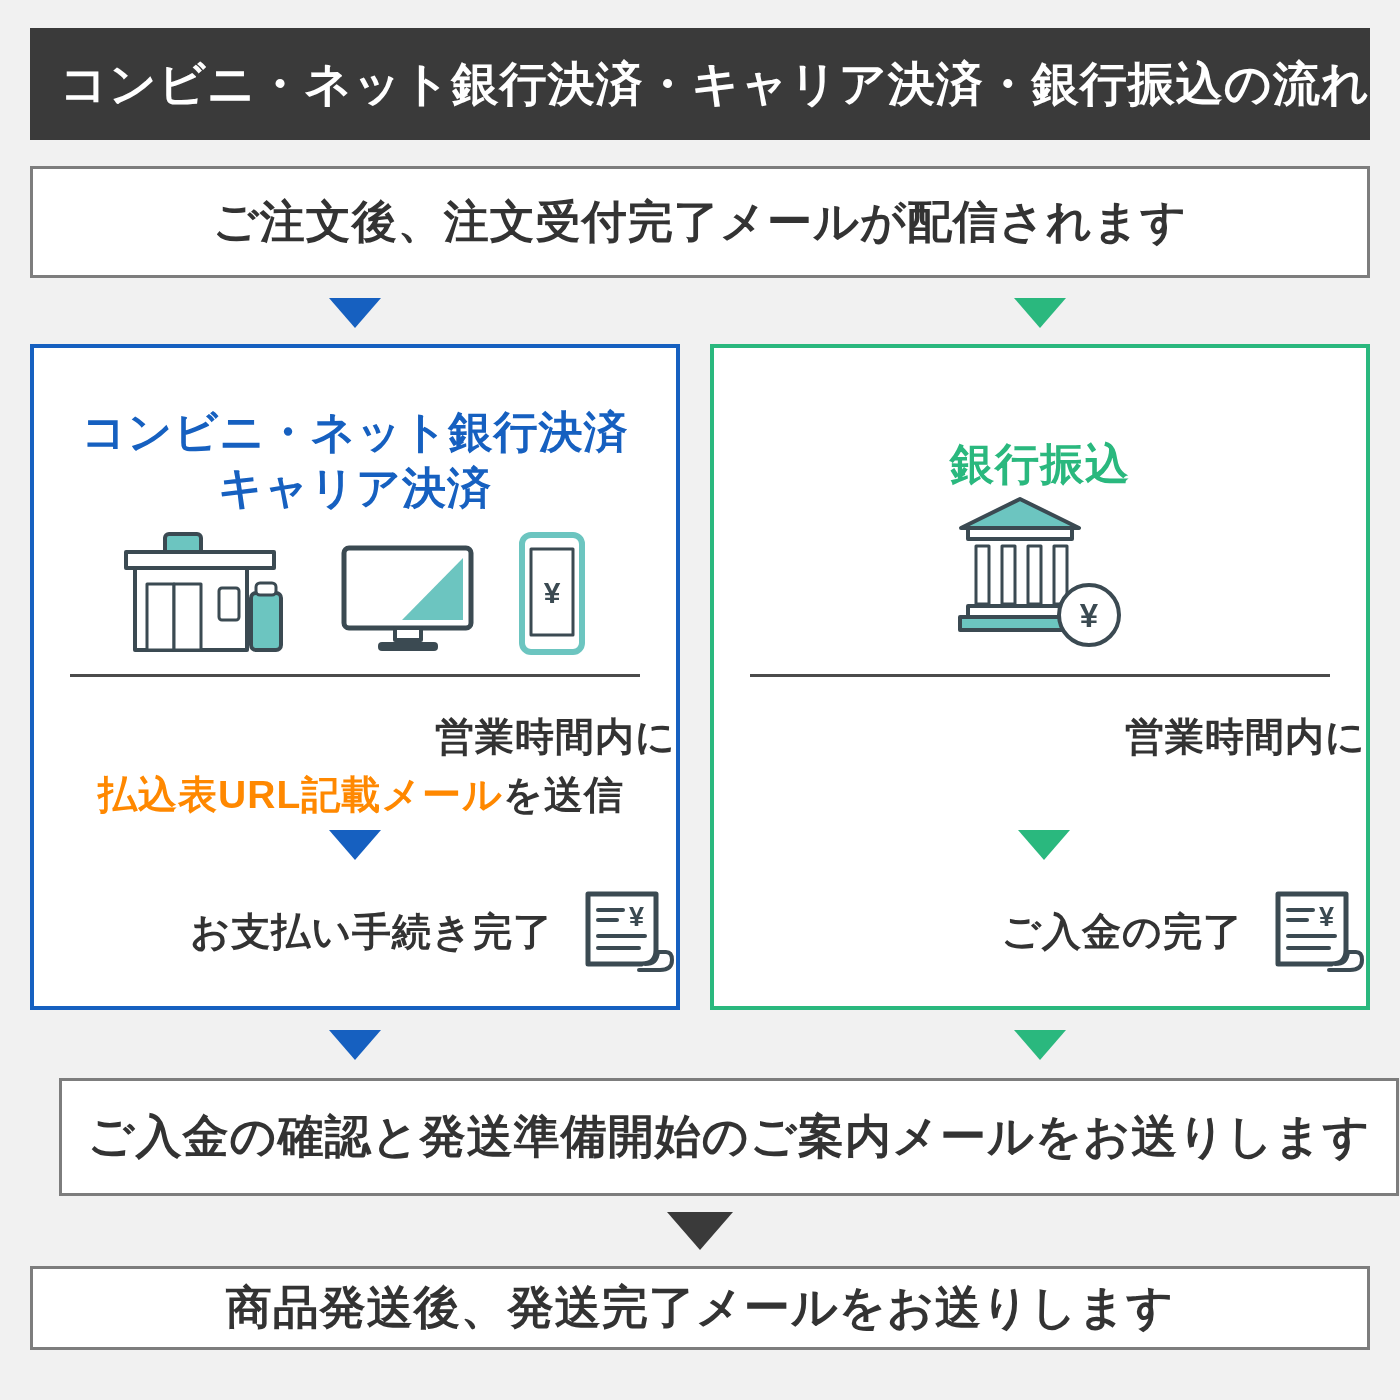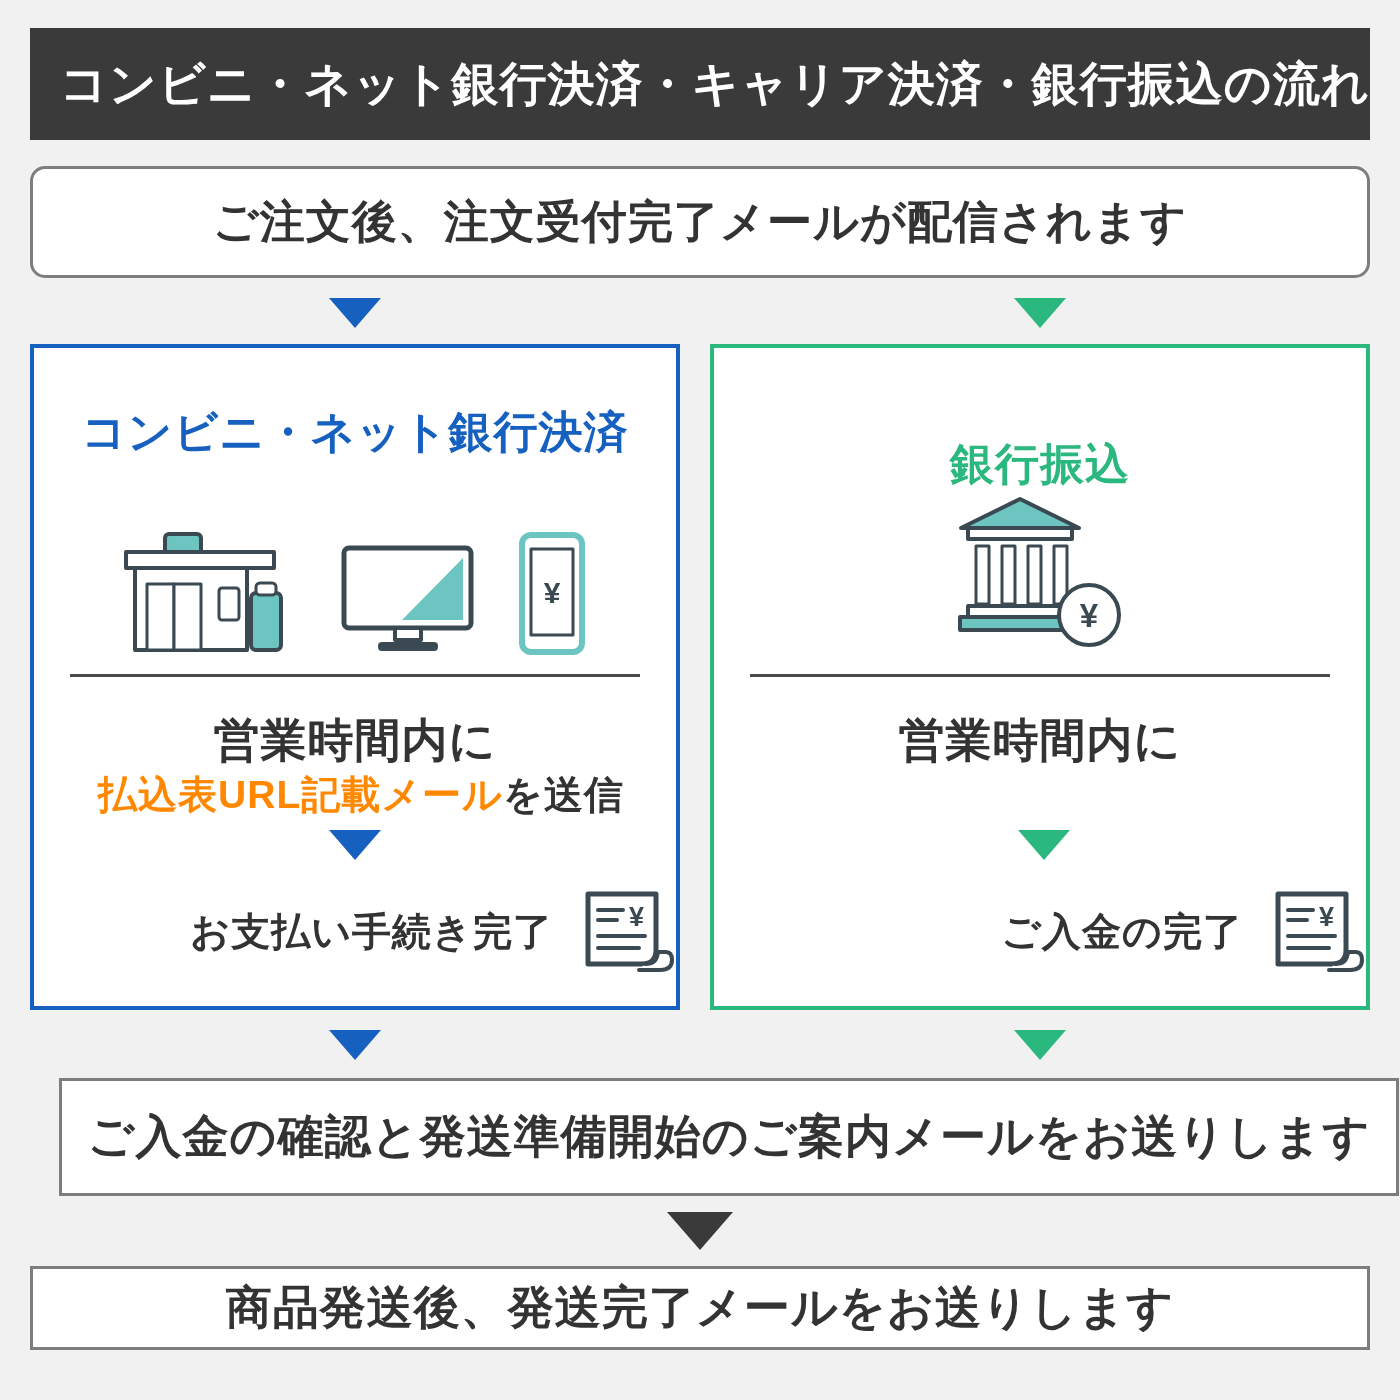--- a/index.html
+++ b/index.html
@@ -30,21 +30,21 @@
     background:var(--header-bg);
     color:#ffffff;font-size:47px;font-weight:bold;letter-spacing:1px;
     display:flex;align-items:center;justify-content:flex-end;padding-left:28px;
   }
   .step-box{
     position:absolute;left:30px;width:1340px;
     background:#ffffff;border:3px solid var(--box-border);
     color:var(--text-dark);font-size:45px;font-weight:bold;letter-spacing:1px;
     display:flex;align-items:center;justify-content:center;text-align:center;
   }
-  .step1{top:166px;height:112px;border-radius:15px;}
+  .step1{top:166px;height:112px;}
   .step3{top:1078px;height:118px;font-size:46px;margin-left:29px;}
   .step4{top:1266px;height:84px;font-size:46px;}
   .tri{
     position:absolute;width:0;height:0;
     border-left:26px solid transparent;border-right:26px solid transparent;
     border-top:30px solid var(--text-dark);
   }
   .tri.blue{border-top-color:var(--blue);}
   .tri.green{border-top-color:var(--green);}
   .tri.dark{
@@ -68,22 +68,22 @@
   }
   .bank-wrap{
     position:absolute;top:148px;left:0;right:0;height:156px;
     display:flex;justify-content:center;align-items:flex-start;
   }
   .divider{
     position:absolute;top:326px;left:36px;right:36px;
     border-top:3px solid var(--divider);
   }
   .timing{
-    position:absolute;top:362px;left:0;right:0;text-align:center;
-    font-size:46px;font-weight:bold;color:var(--text-dark);letter-spacing:1px;
+    position:absolute;top:362px;left:0;right:0;text-align:right;
+    font-size:39px;font-weight:bold;color:var(--text-dark);letter-spacing:1px;
   }
   .mailline{
     position:absolute;top:420px;left:12px;right:0;text-align:center;
     font-size:39px;font-weight:bold;color:var(--text-dark);letter-spacing:1px;
     white-space:nowrap;
   }
   .mailline .hl{color:var(--orange);}
   .branch .tri{top:482px;}
   .branch.left .tri{left:295px;}
   .branch.right .tri{left:304px;}
@@ -114,20 +114,21 @@
   <div class="step-box step1">
     <span>ご注文後、注文受付完了メールが配信されます</span>
   </div>
 
   <div class="tri blue" style="left:329px;top:298px;"></div>
   <div class="tri green" style="left:1014px;top:298px;"></div>
 
   <div class="branch left">
     <div class="branch-title">
       <div>コンビニ・ネット銀行決済</div>
+      <div>キャリア決済</div>
     </div>
 
     <div class="icons-row">
       <svg width="175" height="125" viewBox="0 0 175 125">
         <rect x="42" y="3" width="36" height="32" rx="4" class="ft sw4"></rect>
         <rect x="3" y="21" width="148" height="16" class="fw sw4"></rect>
         <rect x="12" y="37" width="112" height="82" class="fw sw4"></rect>
         <rect x="24" y="53" width="27" height="66" class="fw sw3"></rect>
         <rect x="51" y="53" width="27" height="66" class="fw sw3"></rect>
         <rect x="96" y="57" width="20" height="32" rx="3" class="fw sw3"></rect>

